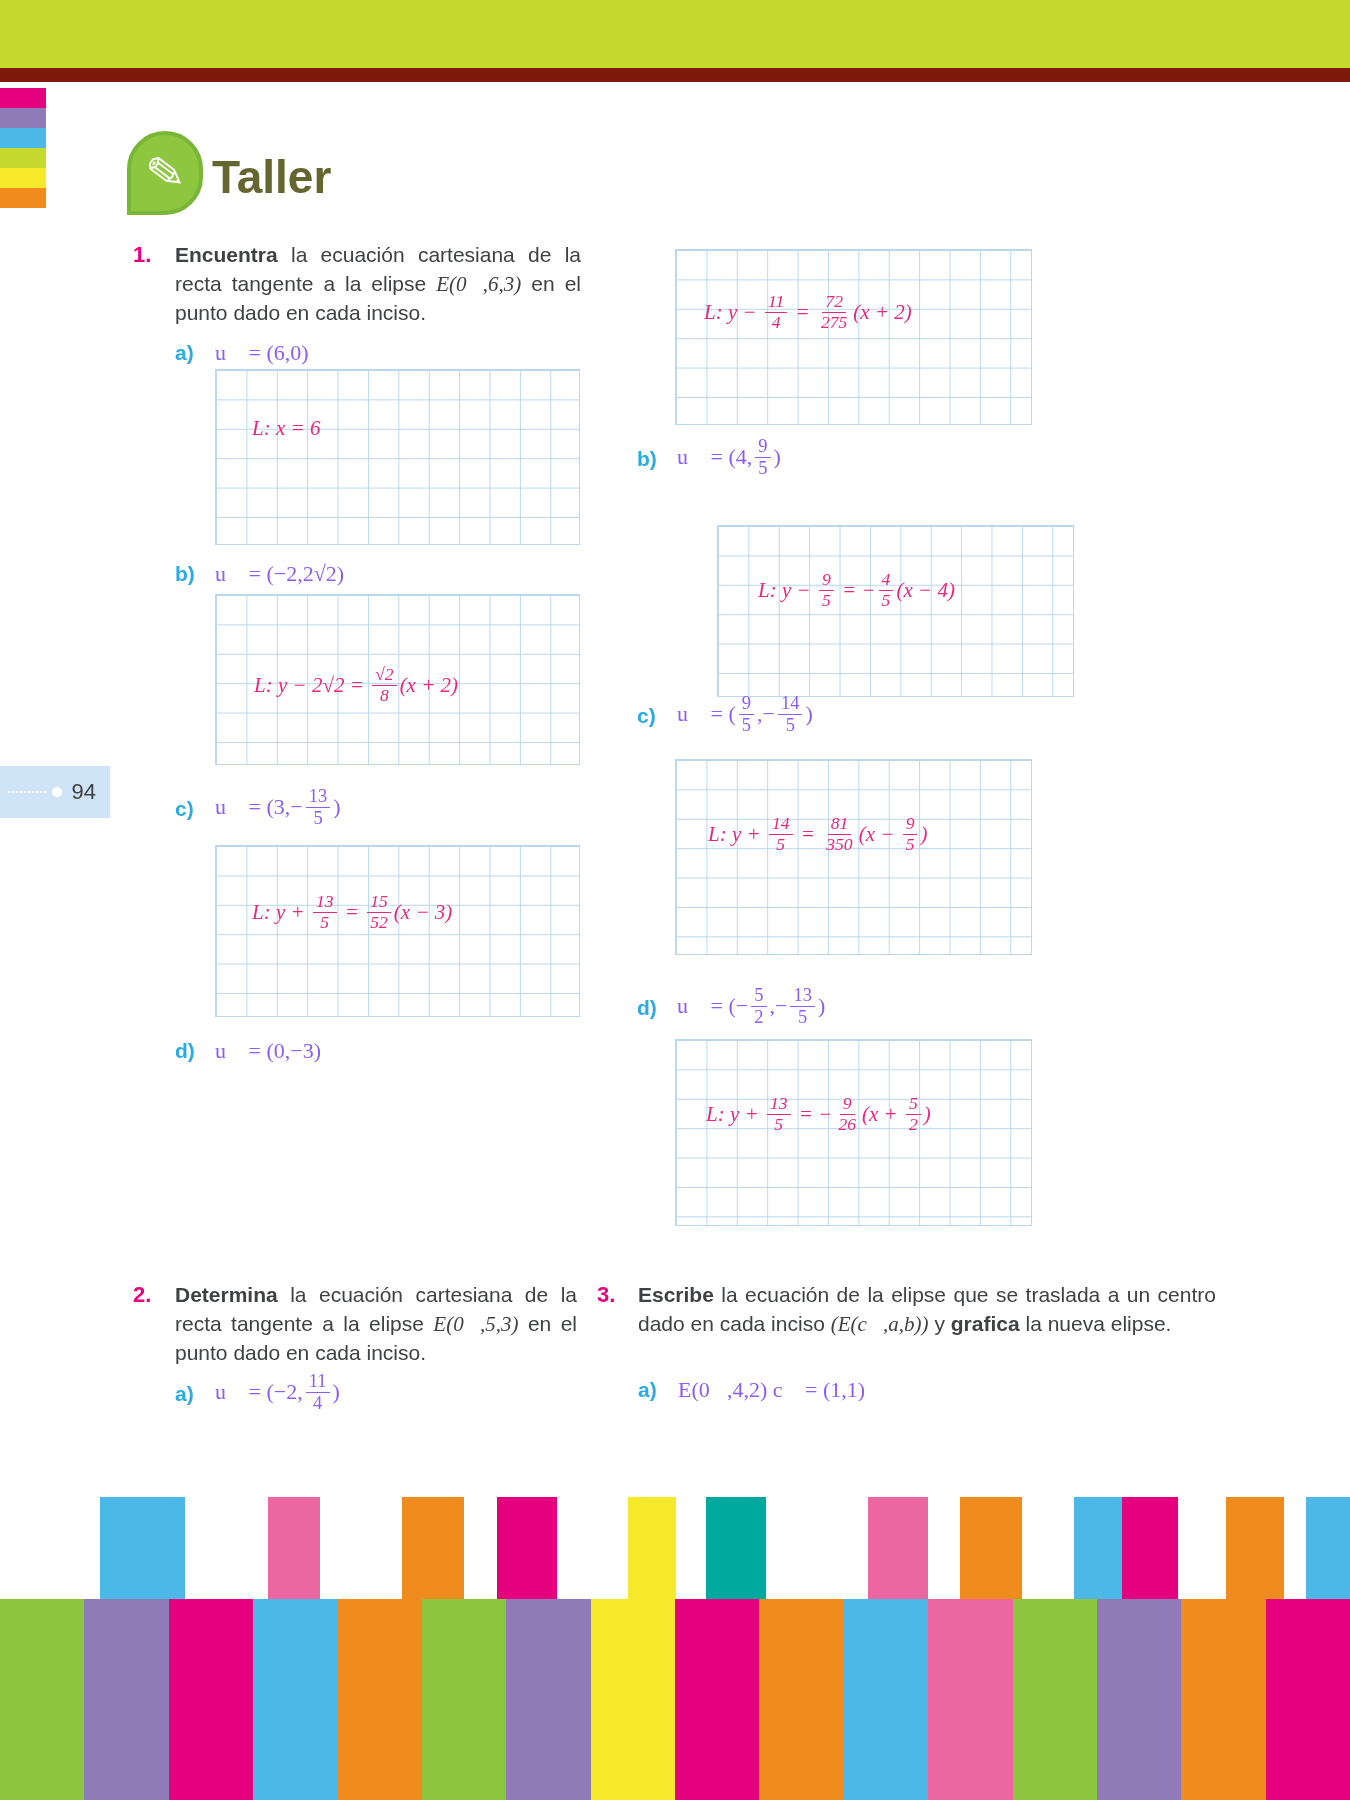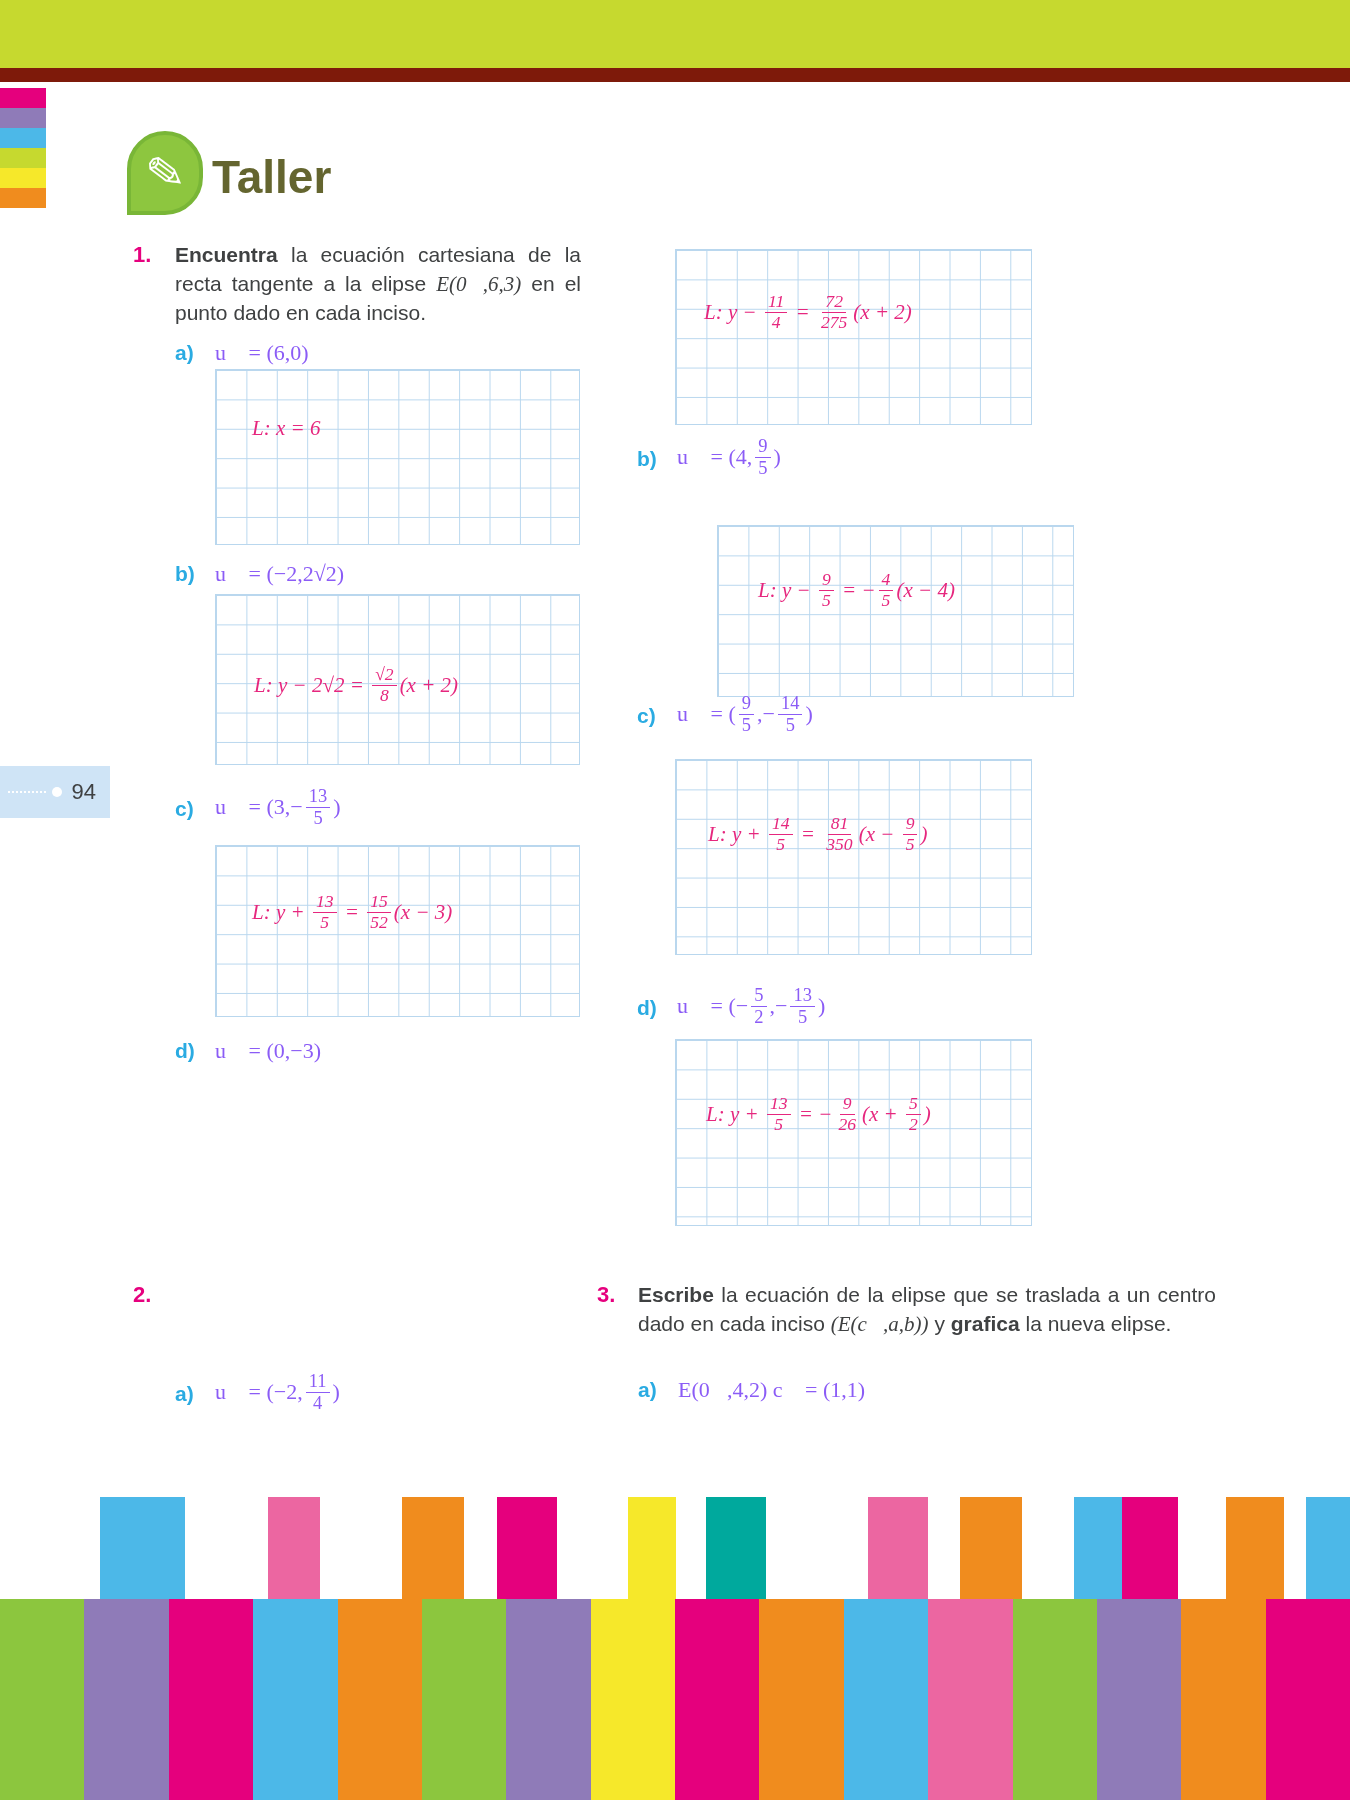--- a/index.html
+++ b/index.html
@@ -200,20 +200,23 @@
         </span> = −<span class="frac">
           <span class="num">9</span>
           <span class="den">26</span>
         </span>(x + <span class="frac">
           <span class="num">5</span>
           <span class="den">2</span>
         </span>)</div>
   </div>
 
   <div class="ex-num" style="left:133px;top:1282px;">2.</div>
+  <div class="intro" style="left:175px;top:1281px;width:402px;">
+    <b>Determina</b><span> la ecuación cartesiana de la recta tangente a la elipse </span><span class="imath">E(0⃗,5,3)</span><span> en el punto dado en cada inciso.</span>
+  </div>
   <div class="given-row" style="left:175px;top:1373px;">
     <span class="item-label">a)</span>
     <span class="math">u⃗ = (−2,<span class="frac">
           <span class="num">11</span>
           <span class="den">4</span>
         </span>)</span>
   </div>
 
   <div class="ex-num" style="left:597px;top:1282px;">3.</div>
   <div class="intro" style="left:638px;top:1281px;width:578px;">

